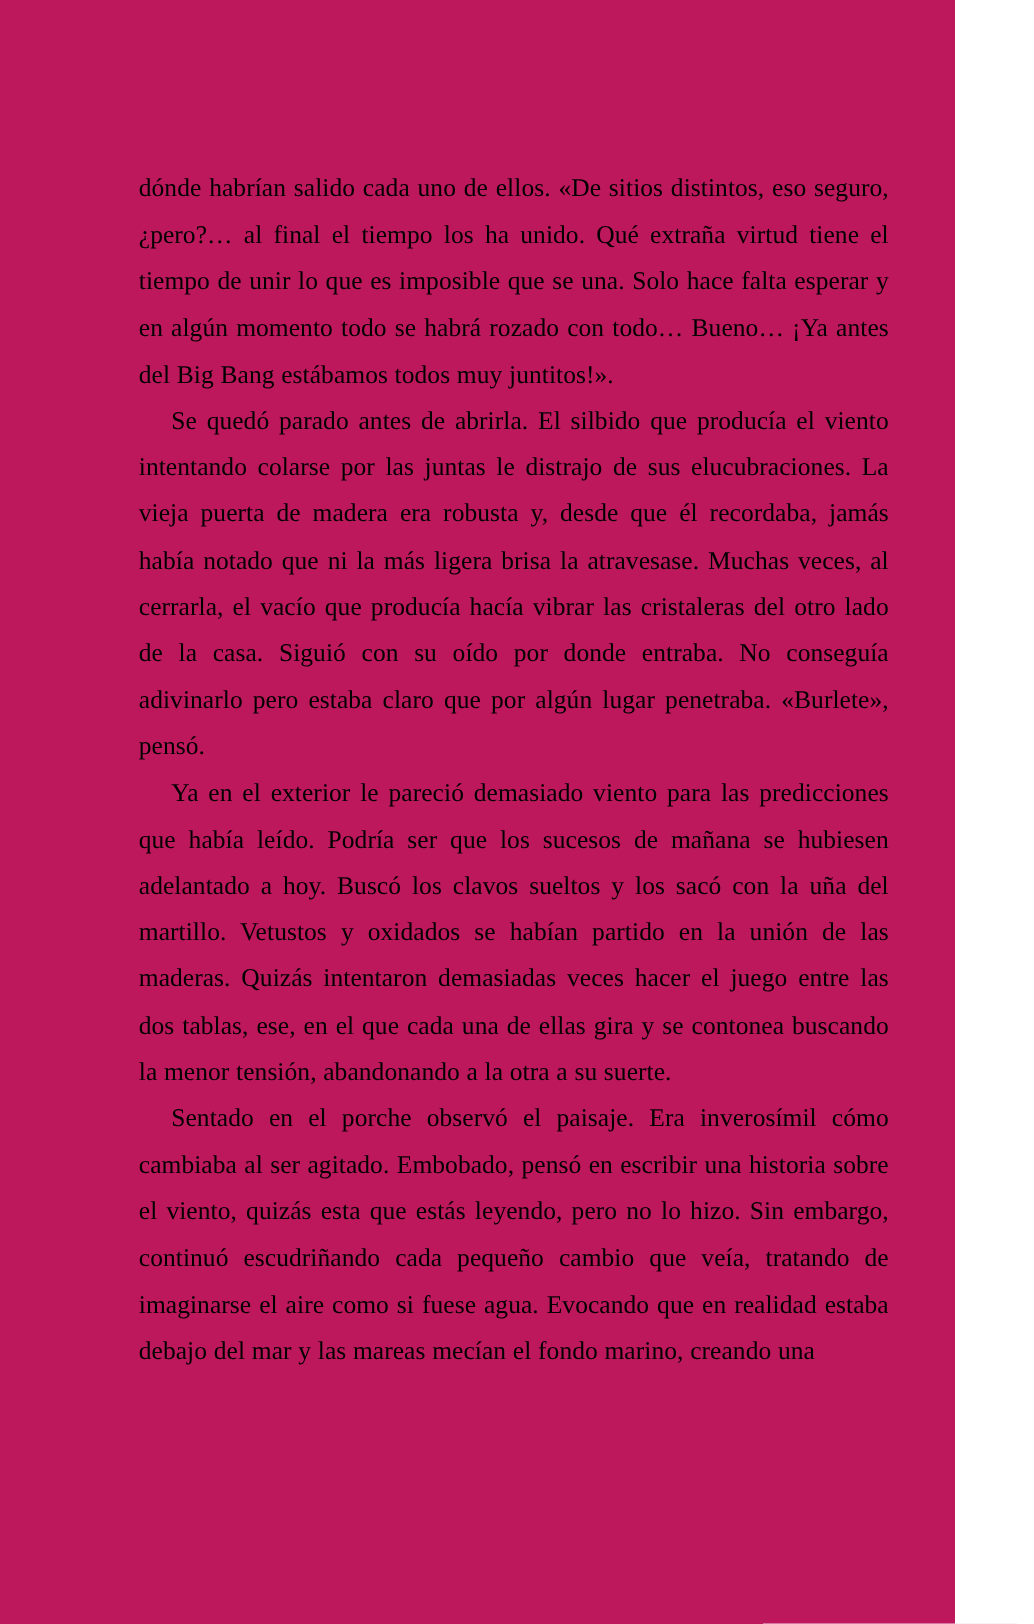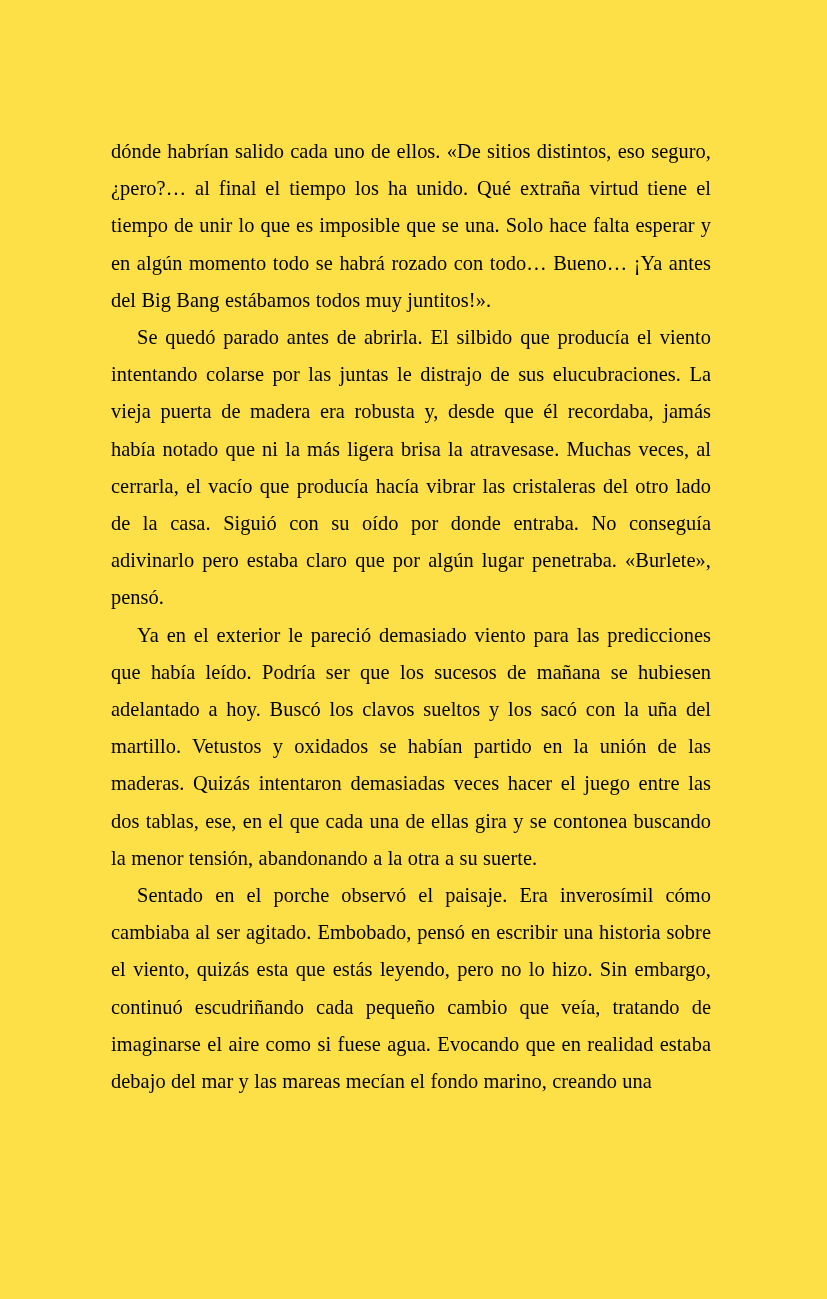--- a/index.html
+++ b/index.html
@@ -10,23 +10,23 @@
   body {
     width: 827px;
     height: 1299px;
     overflow: hidden;
     font-family: "Liberation Serif", "DejaVu Serif", serif;
     color: #000000;
     -webkit-font-smoothing: antialiased;
   }
   .page {
     position: relative;
-    width: 827px;
+    width: 764px;
     height: 1299px;
-    background: #fde047;
+    background: #be185d;
     box-sizing: border-box;
   }
   .text-block {
     position: absolute;
     left: 111px;
     top: 133px;
     width: 600px;
   }
   .para {
     margin: 0;

